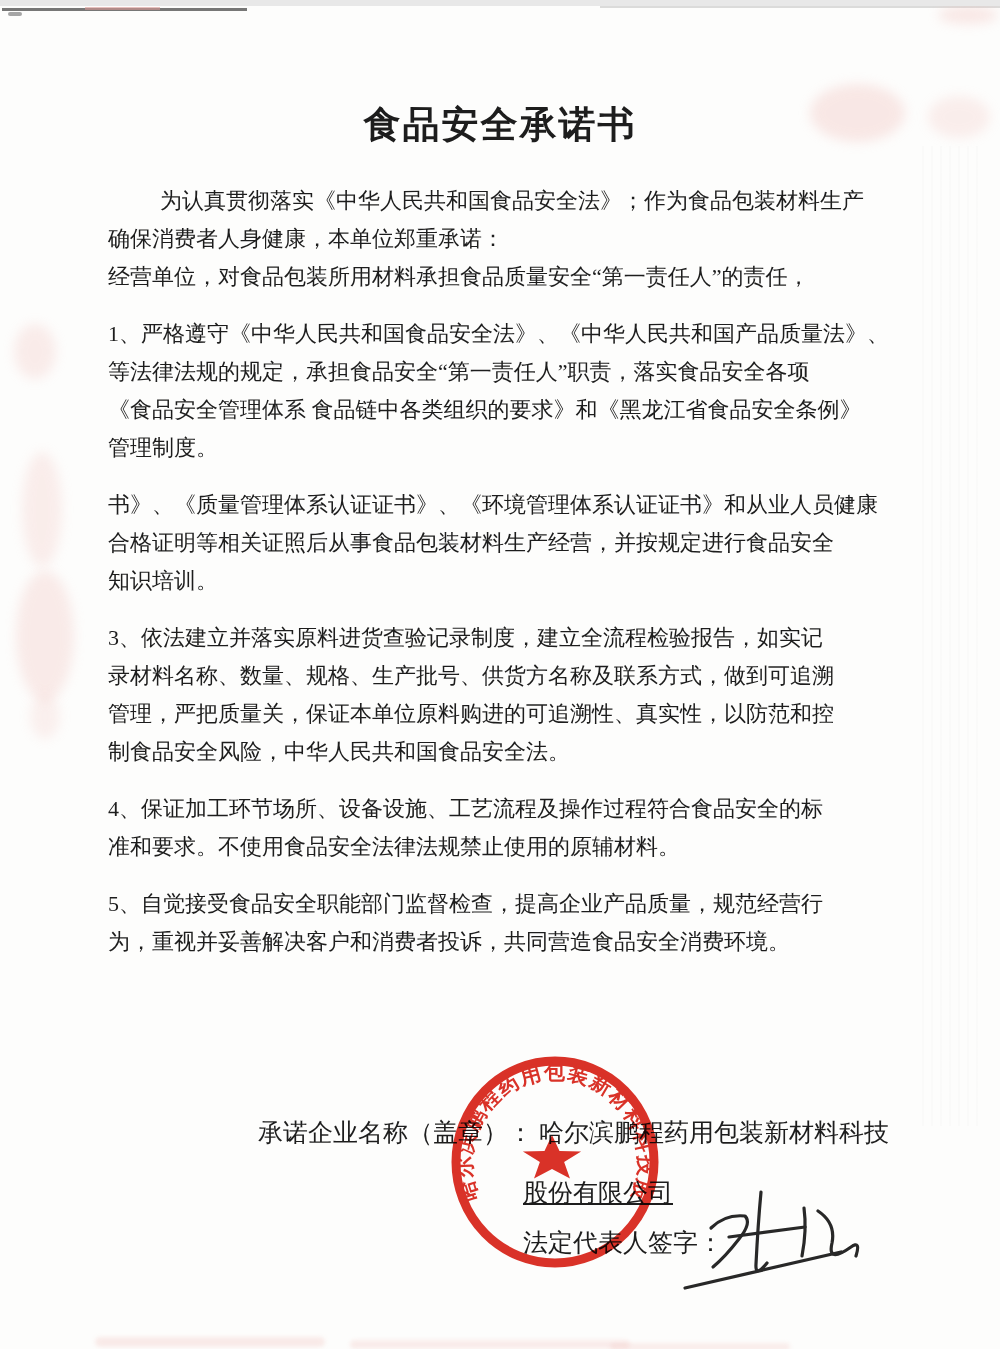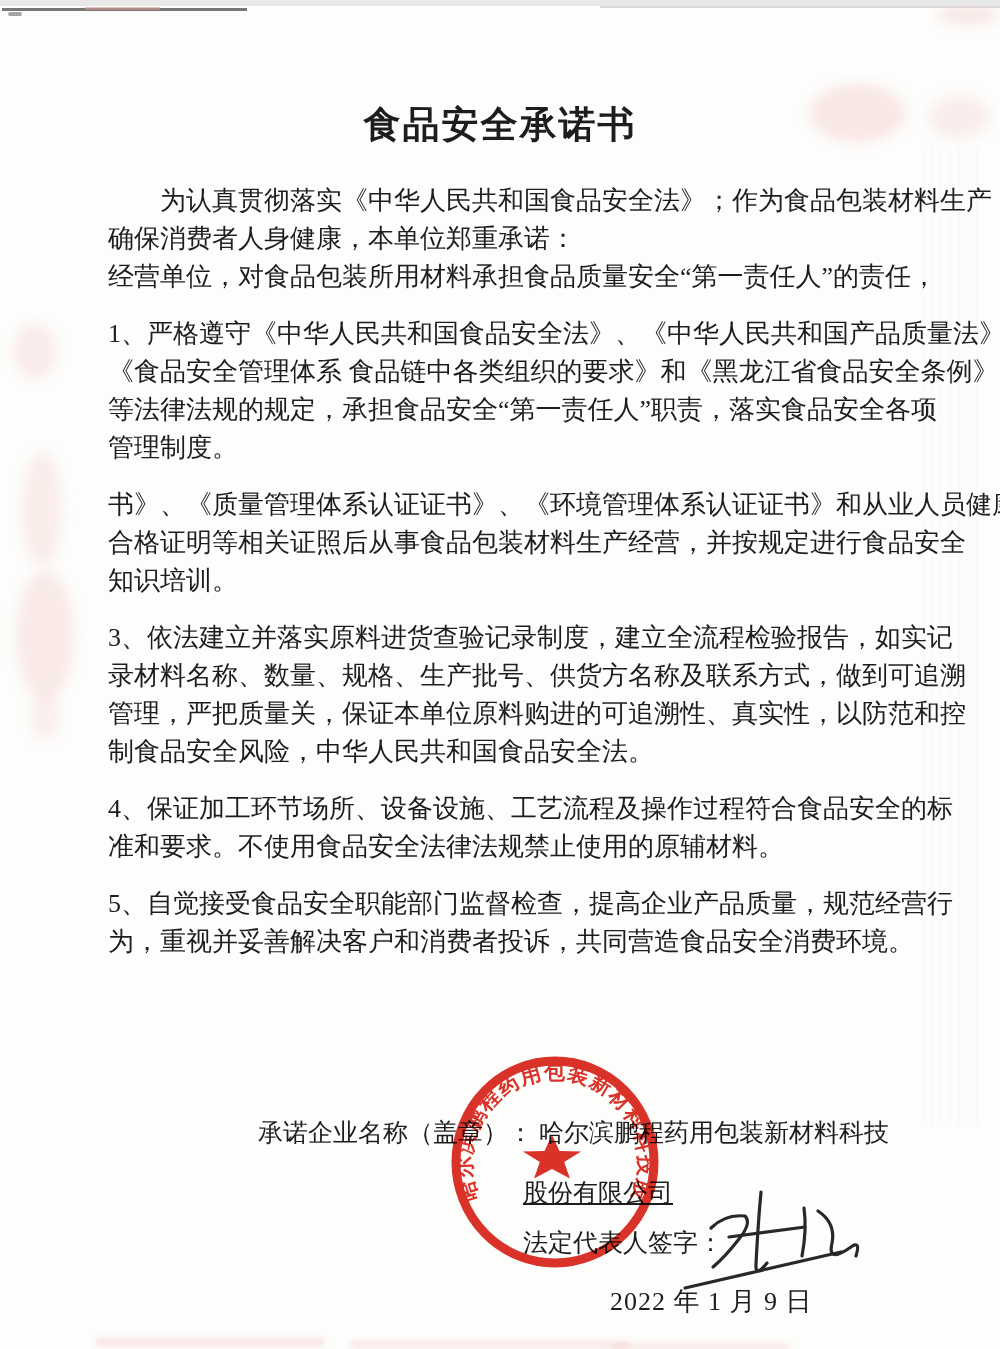--- a/index.html
+++ b/index.html
@@ -26,21 +26,21 @@
   .sm-8{left:95px;top:1331px;width:230px;height:10px;opacity:.3;filter:blur(2px);border-radius:5px;}
   .sm-9{left:350px;top:1334px;width:280px;height:9px;opacity:.28;filter:blur(2px);border-radius:5px;}
   .sm-10{left:610px;top:1337px;width:180px;height:8px;opacity:.26;filter:blur(2px);border-radius:5px;}
   .right-strip{left:922px;top:140px;width:62px;height:980px;opacity:.5;
     background:repeating-linear-gradient(90deg,rgba(0,0,0,.025) 0 2px,transparent 2px 9px);}
   
   .title{position:absolute;top:94px;left:0;width:100%;margin:0;
     text-align:center;font-size:37px;font-weight:bold;letter-spacing:2px;}
   
   .doc-body{position:absolute;left:108px;top:176px;width:798px;
-    font-size:26px;line-height:38px;}
+    font-size:22px;line-height:38px;}
   .para{margin:0 0 19px 0;}
   .line{display:block;white-space:nowrap;}
   .indent{padding-left:52px;}
   
   .f-abs{position:absolute;font-size:25px;white-space:nowrap;}
   .f-company{left:258px;top:1110px;}
   .f-company .name{margin-left:6px;}
   .f-company2{left:523px;top:1170px;text-decoration:underline;}
   .f-sign{left:523px;top:1220px;}
   .f-date{left:610px;top:1278px;font-size:26px;letter-spacing:1px;}
@@ -74,22 +74,22 @@
   <h1 class="title">食品安全承诺书</h1>
 
   <div class="doc-body">
     <div class="para">
       <span class="line indent">为认真贯彻落实《中华人民共和国食品安全法》；作为食品包装材料生产</span>
       <span class="line">确保消费者人身健康，本单位郑重承诺：</span>
       <span class="line">经营单位，对食品包装所用材料承担食品质量安全“第一责任人”的责任，</span>
     </div>
     <div class="para">
       <span class="line">1、严格遵守《中华人民共和国食品安全法》、《中华人民共和国产品质量法》、</span>
+      <span class="line">等法律法规的规定，承担食品安全“第一责任人”职责，落实食品安全各项</span>
       <span class="line">《食品安全管理体系 食品链中各类组织的要求》和《黑龙江省食品安全条例》</span>
-      <span class="line">等法律法规的规定，承担食品安全“第一责任人”职责，落实食品安全各项</span>
       <span class="line">管理制度。</span>
     </div>
     <div class="para">
       <span class="line">书》、《质量管理体系认证证书》、《环境管理体系认证证书》和从业人员健康</span>
       <span class="line">合格证明等相关证照后从事食品包装材料生产经营，并按规定进行食品安全</span>
       <span class="line">知识培训。</span>
     </div>
     <div class="para">
       <span class="line">3、依法建立并落实原料进货查验记录制度，建立全流程检验报告，如实记</span>
       <span class="line">录材料名称、数量、规格、生产批号、供货方名称及联系方式，做到可追溯</span>
@@ -104,21 +104,20 @@
       <span class="line">5、自觉接受食品安全职能部门监督检查，提高企业产品质量，规范经营行</span>
       <span class="line">为，重视并妥善解决客户和消费者投诉，共同营造食品安全消费环境。</span>
     </div>
   </div>
 
   <div class="f-abs f-company">
     <span>承诺企业名称（盖章）：</span><span class="name">哈尔滨鹏程药用包装新材料科技</span>
   </div>
   <div class="f-abs f-company2">股份有限公司</div>
   <div class="f-abs f-sign">法定代表人签字：</div>
-  <div class="f-abs f-date">2022 年 1 月 9 日</div>
 
   <svg class="seal-svg" viewBox="0 0 216 216" aria-hidden="true">
     <ellipse cx="107" cy="106" rx="99" ry="101" fill="none" stroke="#d9251a" stroke-width="9"></ellipse>
     <defs>
       <path id="sealArc" d="M 30.9 142.5 A 84 84 0 1 1 183.1 142.5" fill="none"></path>
     </defs>
     <text font-size="21" font-weight="bold" fill="#d9251a" letter-spacing="1.5" font-family="Liberation Serif, DejaVu Serif, serif">
       <textPath href="#sealArc">哈尔滨鹏程药用包装新材料科技股份有限公司</textPath>
     </text>
     <polygon fill="#d9251a" transform="translate(104,103) scale(1.02,0.8)" points="0,-30 -7.35,-10.11 -28.53,-9.27 -11.89,3.86 -17.63,24.27 0,12.5 17.63,24.27 11.89,3.86 28.53,-9.27 7.35,-10.11"></polygon>

